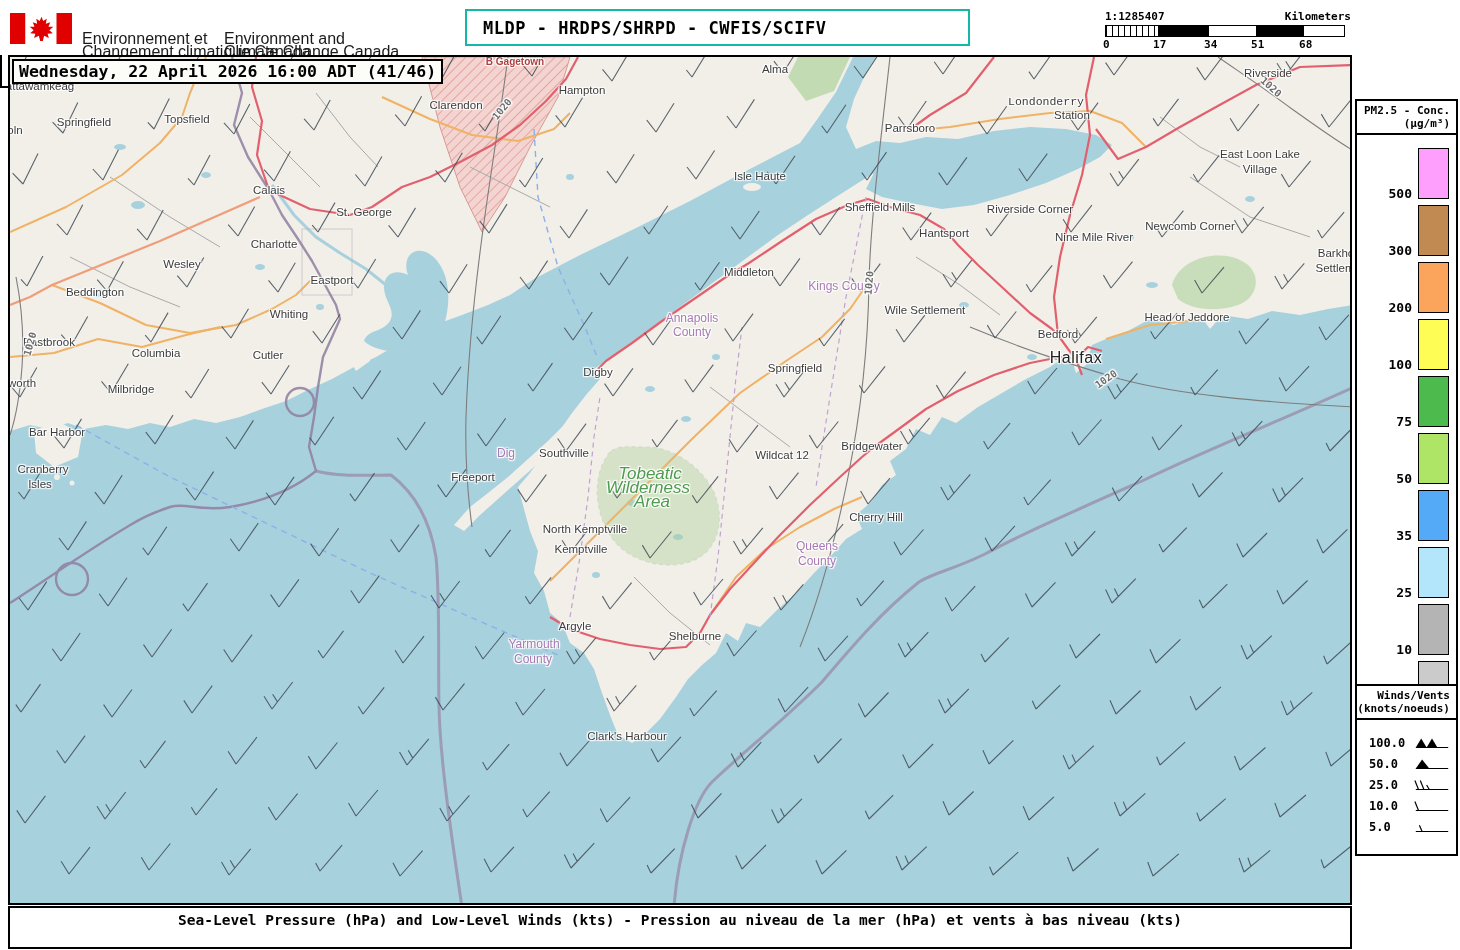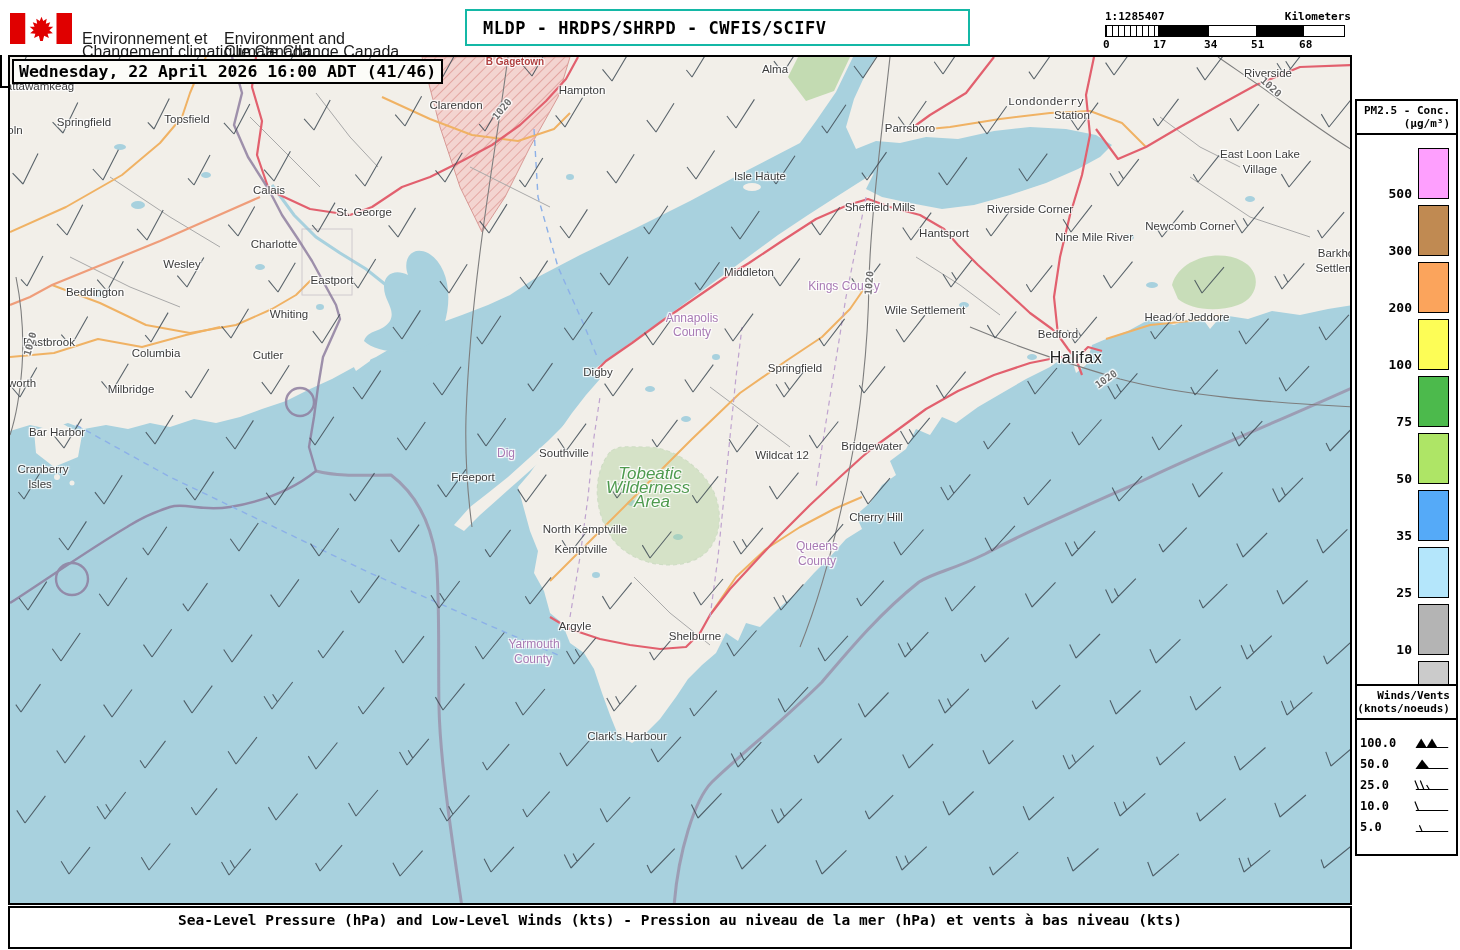--- a/index.html
+++ b/index.html
@@ -50,21 +50,21 @@
   .panel-title { text-align:right; padding:3px 6px 0 0; font-family:"DejaVu Sans Mono",monospace;
                  font-weight:bold; font-size:11px; line-height:13px; color:#000; }
   .panel-rule { border-top:2px solid #000; margin-top:3px; }
   #pm25-rows { margin-top:13px; }
   .pm-row { position:relative; height:51px; margin-bottom:6px; }
   .pm-swatch { position:absolute; right:7px; top:0; width:31px; height:51px; border:1px solid #000; }
   .pm-val { position:absolute; right:44px; bottom:-2px; font-family:"DejaVu Sans Mono",monospace;
             font-weight:bold; font-size:13px; color:#000; }
   #winds-panel { left:1355px; top:684px; width:103px; height:172px; }
   #wind-rows { margin-top:12px; }
-  .w-row { display:flex; align-items:center; height:21px; padding:0 6px 0 3px; }
+  .w-row { display:flex; align-items:center; height:21px; padding:0 6px 0 12px; }
   .w-val { flex:1; font-family:"DejaVu Sans Mono",monospace; font-weight:bold; font-size:12px; color:#000; }
   .wicon { width:36px; height:14px; }
   #markers-panel { left:1355px; top:861px; width:103px; height:88px; border:2px solid #000;
                    background:#fff; padding:3px 4px 0 6px; font-family:"DejaVu Sans Mono",monospace;
                    font-weight:bold; font-size:16px; line-height:20px; }
   .mk-blue { color:#1414cd; } .mk-red { color:#cc0000; }
   .mk-line { display:flex; align-items:center; justify-content:space-between; }
   .mk-dot { width:8px; height:8px; border-radius:50%; background:#1414cd; display:inline-block; }
   .mk-sq { width:9px; height:9px; background:#cc0000; display:inline-block; }
   .mk-gap { height:6px; }

